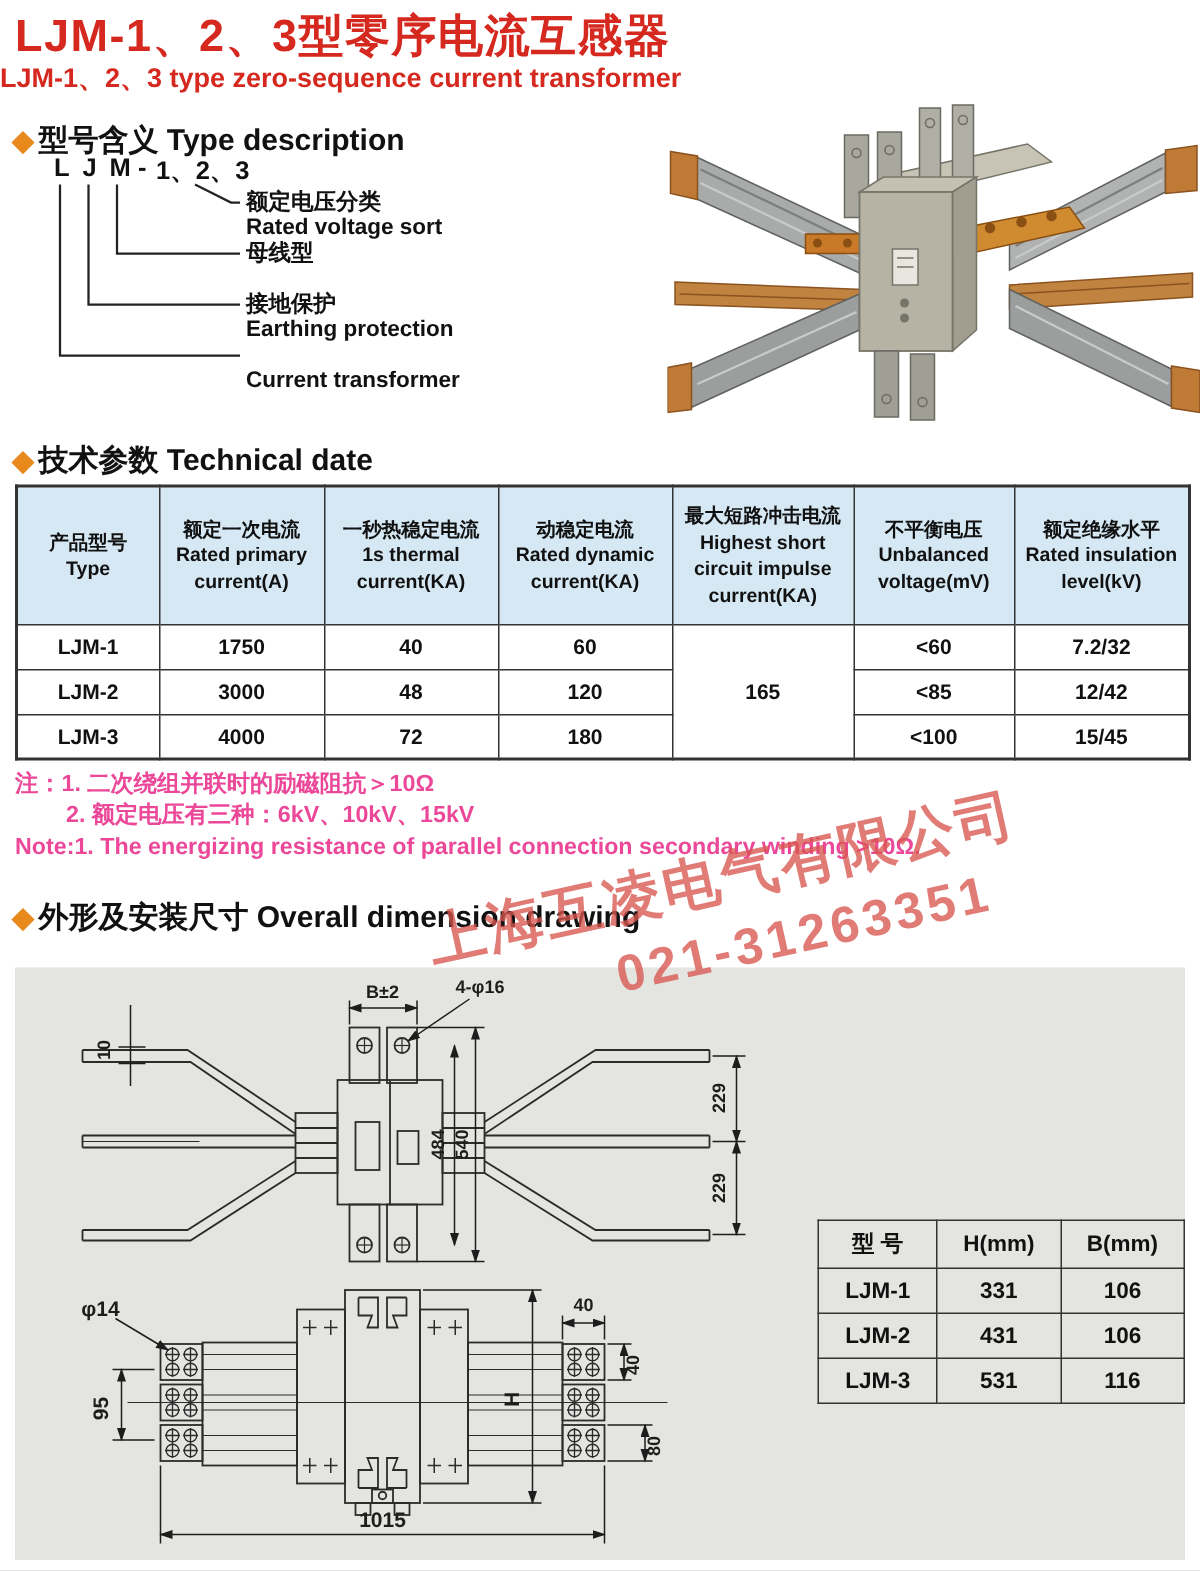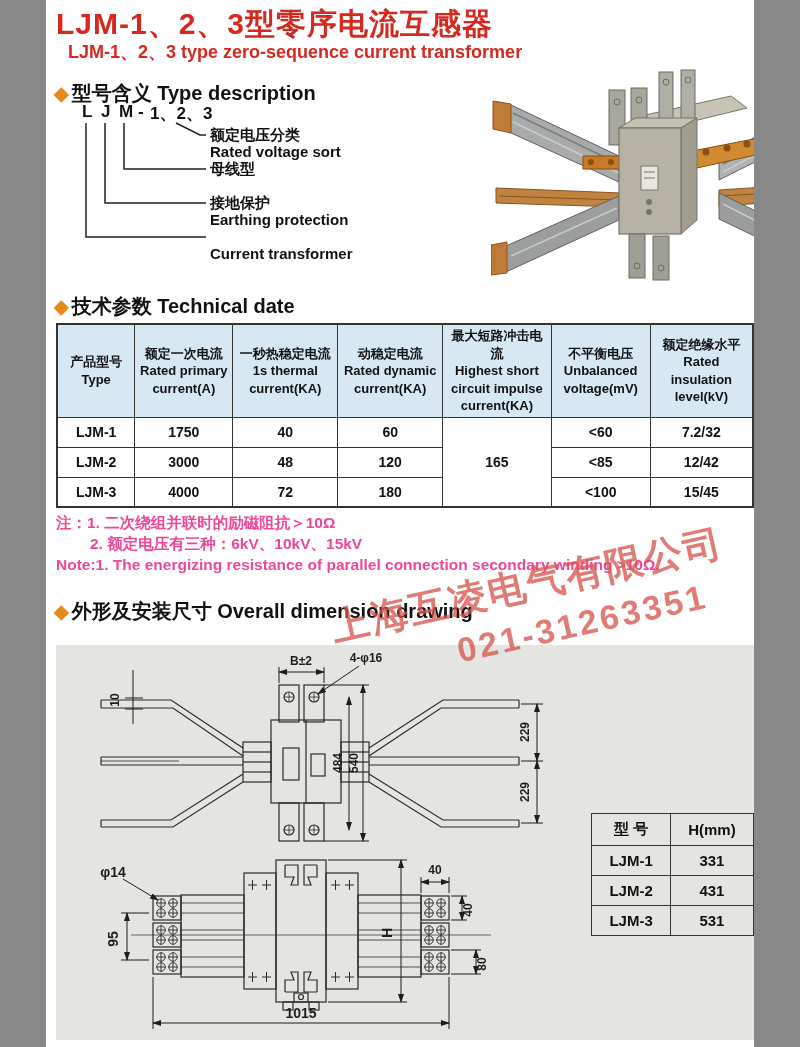--- a/index.html
+++ b/index.html
@@ -1,24 +1,24 @@
 <!DOCTYPE html>
 <html><head>
 <meta charset="utf-8">
 <style>
   * { margin:0; padding:0; box-sizing:border-box; }
   body { background:#888; font-family:"Liberation Sans", sans-serif; }
   #page {
-    position:relative; width:708px; height:1047px; background:#ffffff;
+    position:relative; width:800px; height:1047px; background:#ffffff;
     margin:0 auto; overflow:hidden;
   }
   .abs { position:absolute; }
 
   .title-zh { left:10px; top:4px; font-size:30px; font-weight:bold; color:#d5281e; letter-spacing:1px; }
-  .title-en { left:22px; top:40px; font-size:18px; font-weight:bold; color:#d5281e; }
+  .title-en { left:0; top:40px; font-size:18px; font-weight:bold; color:#d5281e; }
 
   .sec-h { font-size:20px; font-weight:bold; color:#111; white-space:nowrap; }
   .sec-h .dia { color:#e8891c; font-size:19px; margin-right:3px; }
 
   
   #type-diagram { left:28px; top:102px; width:430px; height:168px; }
   #type-diagram svg { position:absolute; left:0; top:0; }
   .code-ch { position:absolute; top:0; font-size:17px; font-weight:bold; color:#111; }
   .td-line { position:absolute; left:136px; width:290px; font-size:15px; font-weight:bold; color:#111; line-height:17px; white-space:nowrap; }
 

